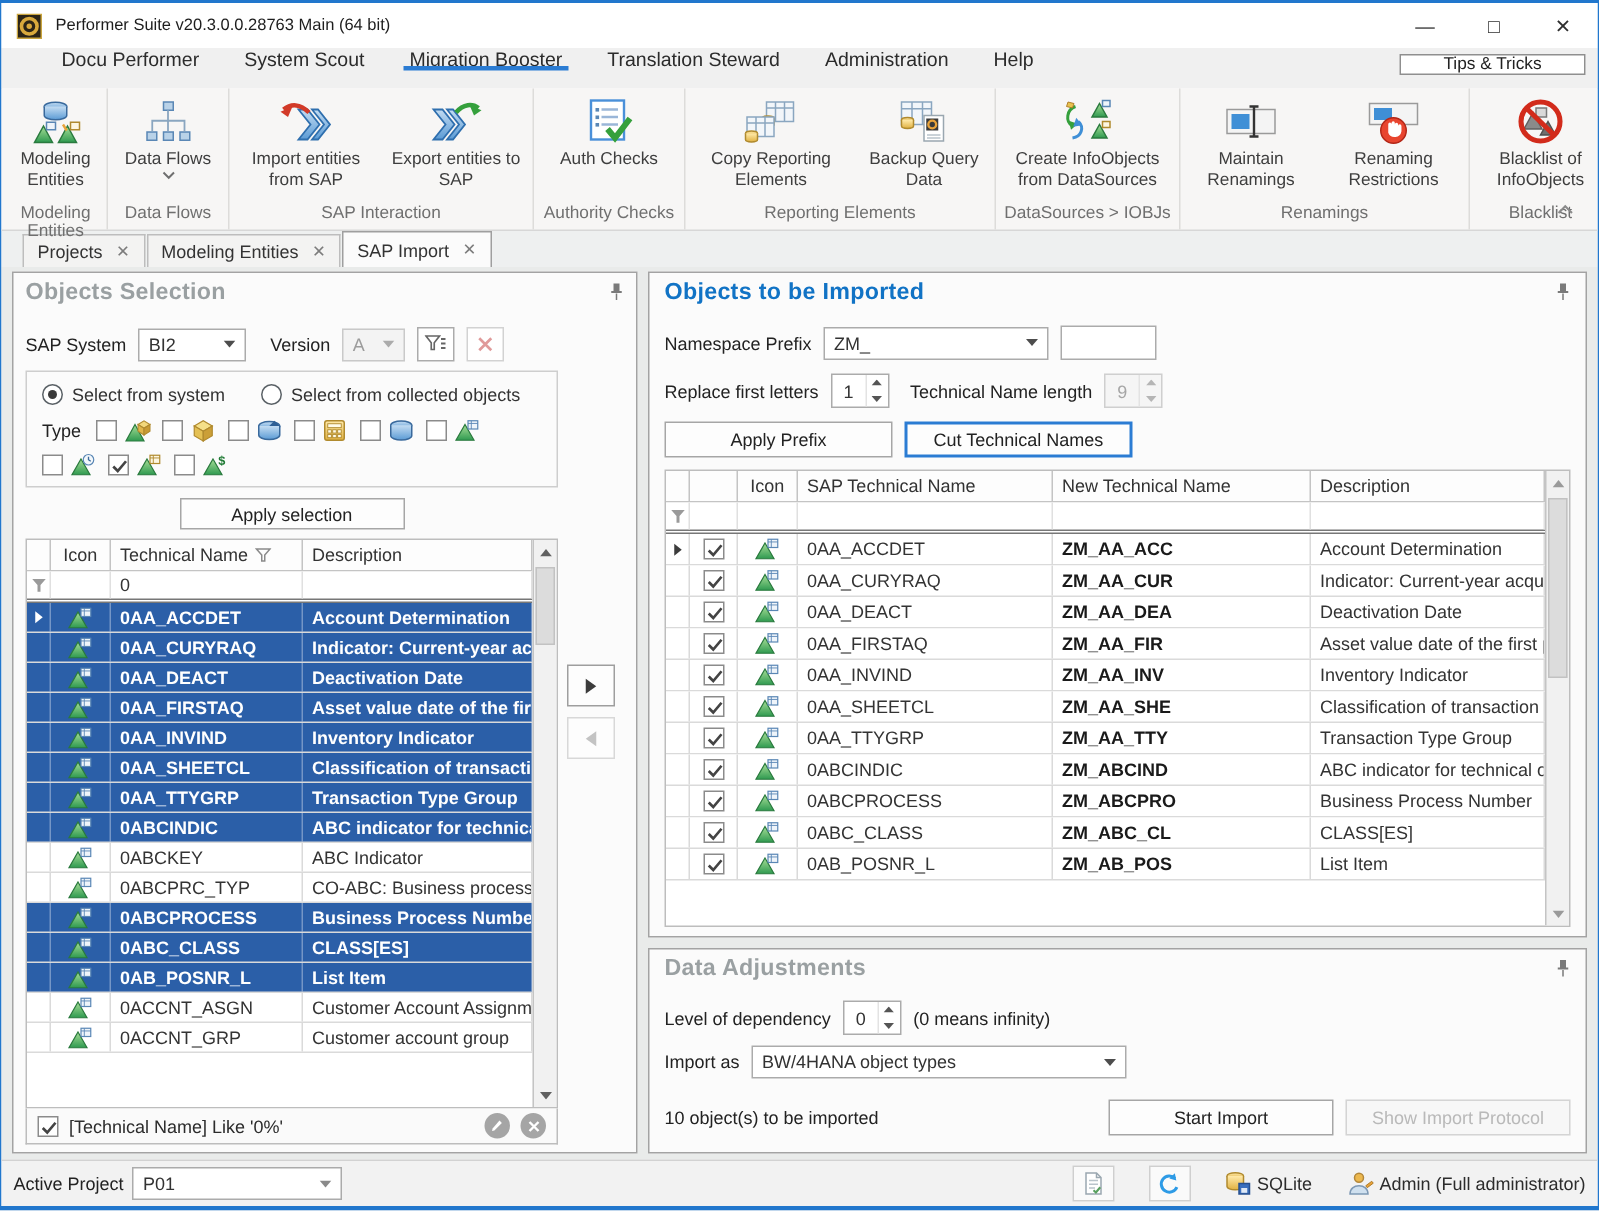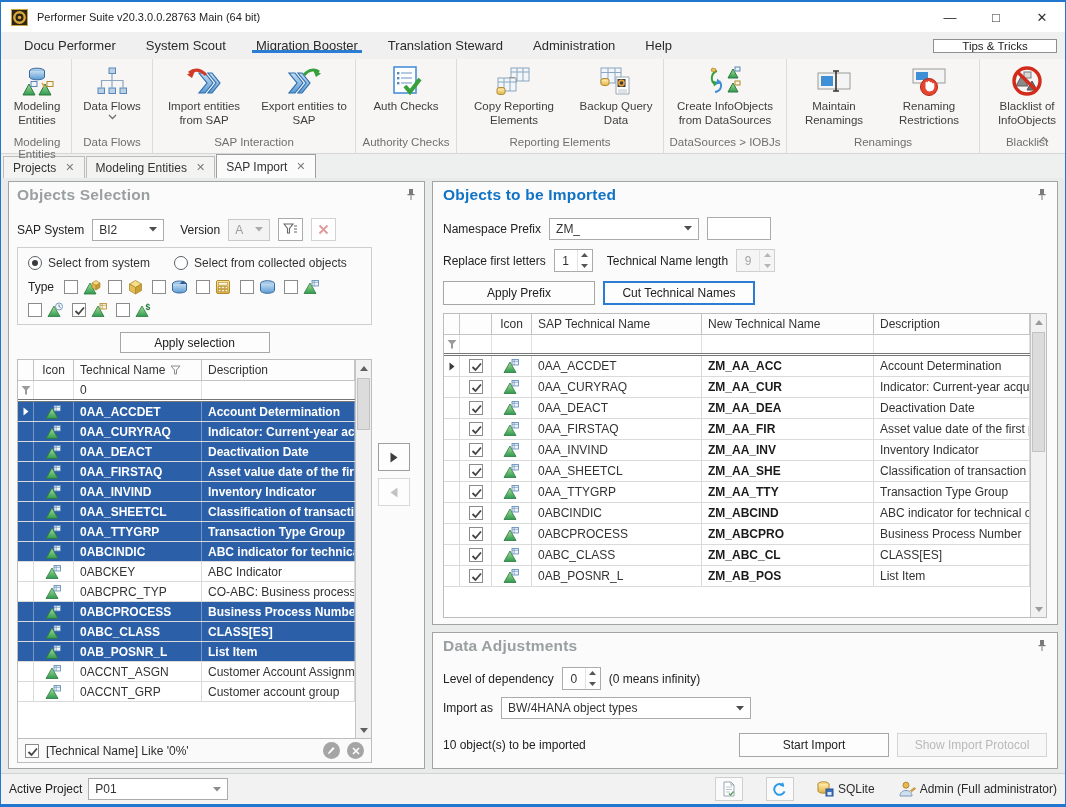--- a/index.html
+++ b/index.html
@@ -11,41 +11,41 @@
     border-top:2px solid #2177cd; border-bottom:3px solid #2177cd; background:#fff; }
 
   
   .titlebar { height:30px; flex:0 0 auto; display:flex; align-items:center; background:#fff; }
   .app-icon { margin:0 9px 0 10px; }
   .title-text { font-size:11px; color:#1d1d1d; }
   .win-controls { margin-left:auto; display:flex; height:100%; }
   .win-btn { width:46px; display:flex; align-items:center; justify-content:center; font-size:13px; color:#2f2f2f; cursor:default; }
 
   
-  .menubar { height:27px; flex:0 0 auto; background:#f0f0f0; display:flex; align-items:center; padding-left:8px; }
+  .menubar { height:27px; flex:0 0 auto; background:#f0f0f0; display:flex; align-items:flex-start; padding-left:25px; }
   .menu-item { padding:0 15px; display:flex; align-items:center; font-size:13px; color:#2b2b2b; position:relative; }
   .menu-item.active::after { content:""; position:absolute; left:11px; right:11px; bottom:0; height:3px; background:#2b7cd3; }
   .tips-btn { margin:4px 8px 4px auto; width:124px; background:#fff; border:1px solid #8f8f8f; font-size:11.5px; color:#222;
     font-family:"Liberation Sans",sans-serif; }
 
   
   .ribbon { height:95px; flex:0 0 auto; background:#f7f6f5; display:flex; align-items:stretch; border-bottom:1px solid #d7d7d7; position:relative; padding-left:2px; }
   .ribbon-group { display:flex; flex-direction:column; border-right:1px solid #dddcda; padding:1px 1px 0; }
   .ribbon-items { flex:1; display:flex; justify-content:center; align-items:flex-start; }
   .ribbon-item { display:flex; flex-direction:column; align-items:center; padding:3px 4px 0; height:72px; }
   .ribbon-item .ricon { height:36px; display:flex; align-items:center; justify-content:center; }
   .ribbon-item .rlabel { font-size:11.5px; color:#3e3e3e; text-align:center; line-height:1.22; }
   .ribbon-item .rchev { margin-top:1px; }
   .ribbon-group-label { height:19px; text-align:center; font-size:11.5px; color:#6f6f6f; padding-top:2px; }
   .ribbon-collapse { position:absolute; right:16px; bottom:10px; }
   .ri-w64{width:66px} .ri-w78{width:78px} .ri-w100{width:100px} .ri-w96{width:98px}
   .ri-w110{width:112px} .ri-w90{width:92px} .ri-w118{width:120px}
 
   
-  .tabbar { height:24px; flex:0 0 auto; background:#eef0f0; display:flex; align-items:flex-end; padding-left:2px; }
+  .tabbar { height:24px; flex:0 0 auto; background:#eef0f0; display:flex; align-items:flex-end; padding-left:14px; }
   .tab { height:22px; display:flex; align-items:center; gap:9px; padding:0 9px; font-size:12px; color:#333;
     background:#f3f3f2; border:1px solid #bdbdbd; border-bottom:none; margin-right:1px; }
   .tab.active { background:#fbfbfb; height:24px; border-color:#9f9f9f; }
   .tab .x { color:#7c7c7c; font-size:11px; }
 
   
   .main { flex:1 1 auto; min-height:0; background:#e9ebea; display:flex; gap:7px; padding:3px 7px 4px; }
   .panel { background:#fbfbfb; border:1px solid #a3a3a3; display:flex; flex-direction:column; }
   .left-panel { width:417px; padding:4px 8px 5px; }
   .right-col { flex:1; display:flex; flex-direction:column; gap:7px; min-width:0; }

